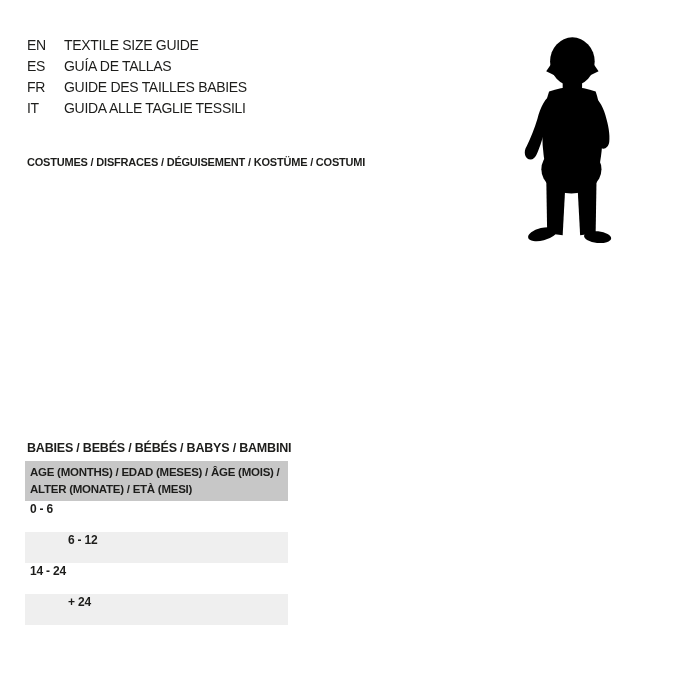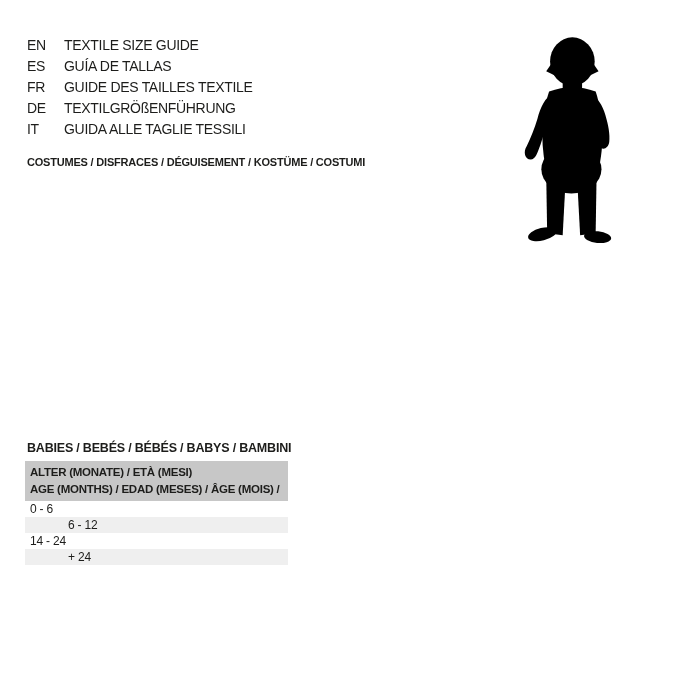--- a/index.html
+++ b/index.html
@@ -25,44 +25,40 @@
     font-size:12.5px; font-weight:700; letter-spacing:-0.2px; white-space:nowrap;
   }
   .size-table { position:absolute; left:25px; top:461px; width:263px; }
   .table-header {
     background:var(--header-bg,#c7c7c7);
     font-size:11.5px; font-weight:700; letter-spacing:-0.25px;
     line-height:16.5px; padding:3px 5px 4px 5px;
   }
   .table-header span { display:block; white-space:nowrap; }
   .table-row {
-    height:16px; line-height:17.5px;
-    padding-left:5px; font-size:12px; font-weight:400; letter-spacing:-0.2px;
+    height:31px; line-height:17.5px;
+    padding-left:5px; font-size:12px; font-weight:700; letter-spacing:-0.2px;
   }
   .table-row.alt { background:var(--row-alt-bg,#efefef);padding-left:43px; }
 </style>
 </head>
 <body style="color: rgb(29, 29, 27);">
 
 <div class="lang-block">
     <div class="lang-row">
       <span class="lang-code">EN</span>
       <span class="lang-label">TEXTILE SIZE GUIDE</span>
     </div>
     <div class="lang-row">
       <span class="lang-code">ES</span>
       <span class="lang-label">GUÍA DE TALLAS</span>
     </div>
     <div class="lang-row">
       <span class="lang-code">FR</span>
-      <span class="lang-label">GUIDE DES TAILLES TEXTILE</span>
-    </div>
-    <div class="lang-row">
-      <span class="lang-code">DE</span>
-      <span class="lang-label">TEXTILGRÖßENFÜHRUNG</span>
+      <span class="lang-label">GUIDE DES TAILLES BABIES</span>
     </div>
     <div class="lang-row">
       <span class="lang-code">IT</span>
       <span class="lang-label">GUIDA ALLE TAGLIE TESSILI</span>
     </div>
   </div>
 
 <div class="category-line">COSTUMES / DISFRACES / DÉGUISEMENT / KOSTÜME / COSTUMI</div>
 
 <div class="figure-wrap">
@@ -92,22 +88,22 @@
 
       <ellipse cx="80" cy="206" rx="14" ry="6" transform="rotate(6 80 206)"></ellipse>
     </g>
   </svg>
 </div>
 
 <div class="babies-title">BABIES / BEBÉS / BÉBÉS / BABYS / BAMBINI</div>
 
 <div class="size-table">
   <div class="table-header">
+    <span>AGE (MONTHS) / EDAD (MESES) / ÂGE (MOIS) /</span>
     <span>ALTER (MONATE) / ETÀ (MESI)</span>
-    <span>AGE (MONTHS) / EDAD (MESES) / ÂGE (MOIS) /</span>
   </div>
   <div>
       <div class="table-row">0 - 6</div>
       <div class="table-row alt">6 - 12</div>
       <div class="table-row">14 - 24</div>
       <div class="table-row alt">+ 24</div>
     </div>
 </div>
 
 </body></html>

